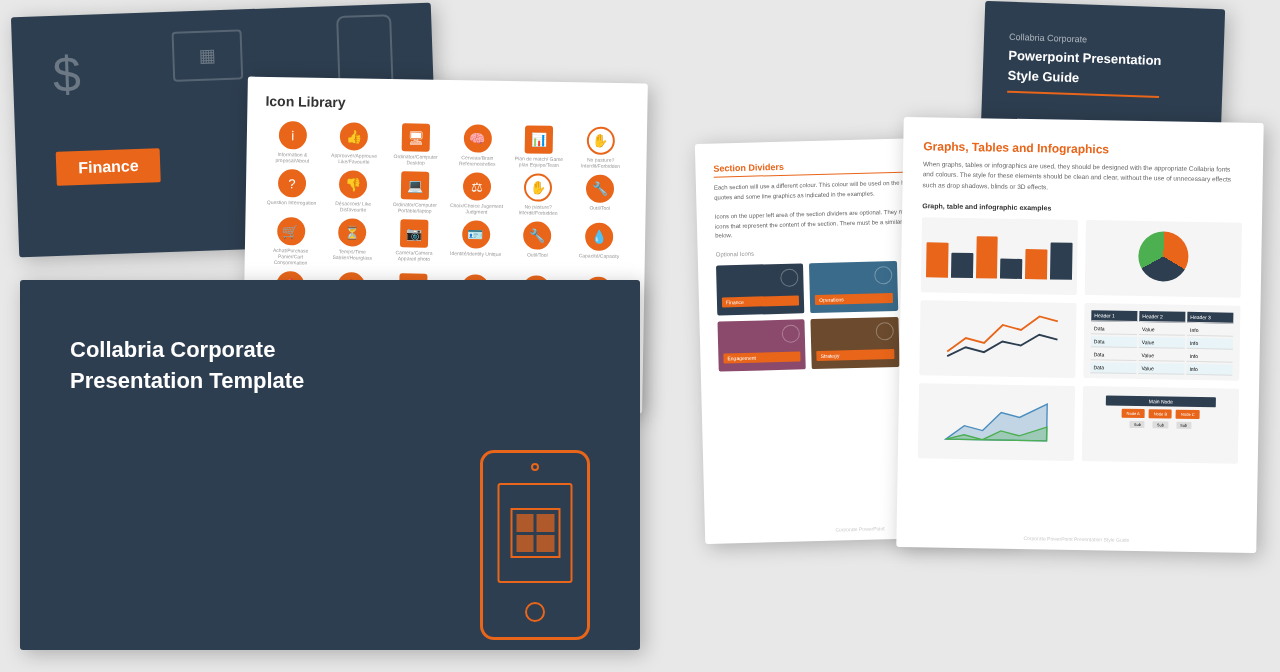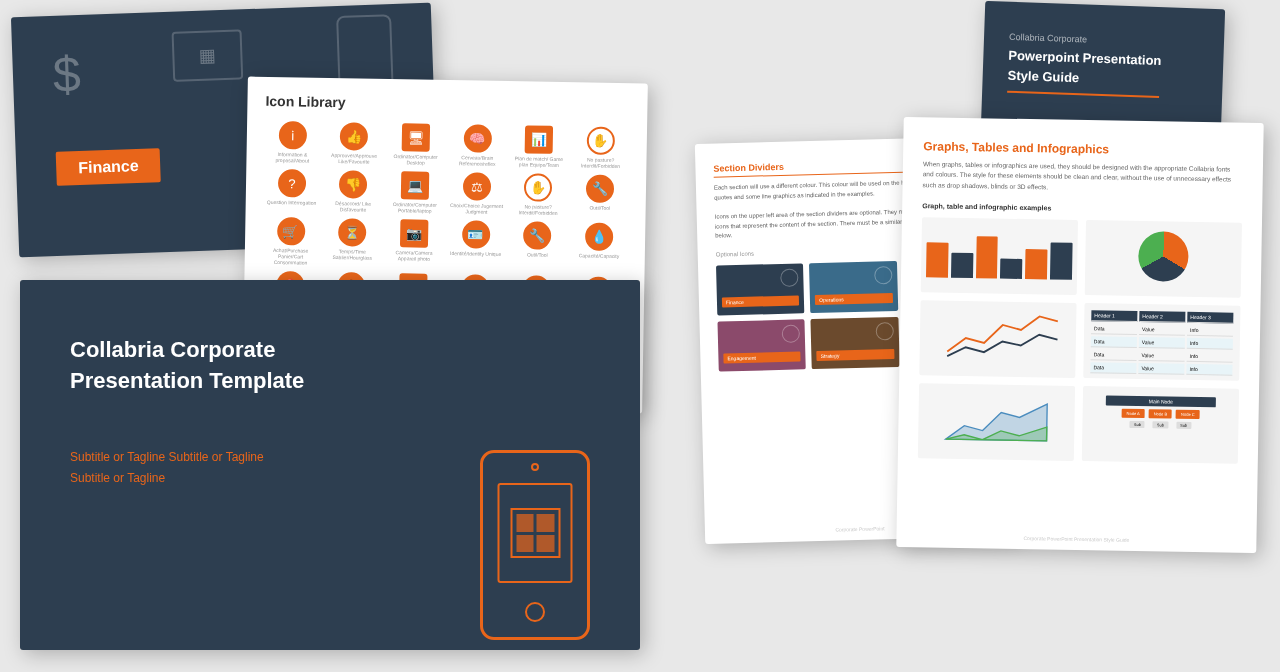--- a/index.html
+++ b/index.html
@@ -553,24 +553,20 @@
     </div>
     <div class="collabria-logo">
       C<span class="col-dot"></span>llabria
     </div>
   </div>
 
   <div class="card card-main">
     <div class="main-content">
       <div class="main-title">
         Collabria Corporate<br>Presentation Template
-      </div>
-      <div class="main-subtitle">
-        Subtitle or Tagline Subtitle or Tagline<br>
-        Subtitle or Tagline
       </div>
     </div>
     <div class="phone-graphic">
       <div class="phone-body">
         <div class="phone-camera"></div>
         <div class="phone-screen">
           <div class="phone-screen-inner">
             <div></div>
               <div></div>
               <div></div>

